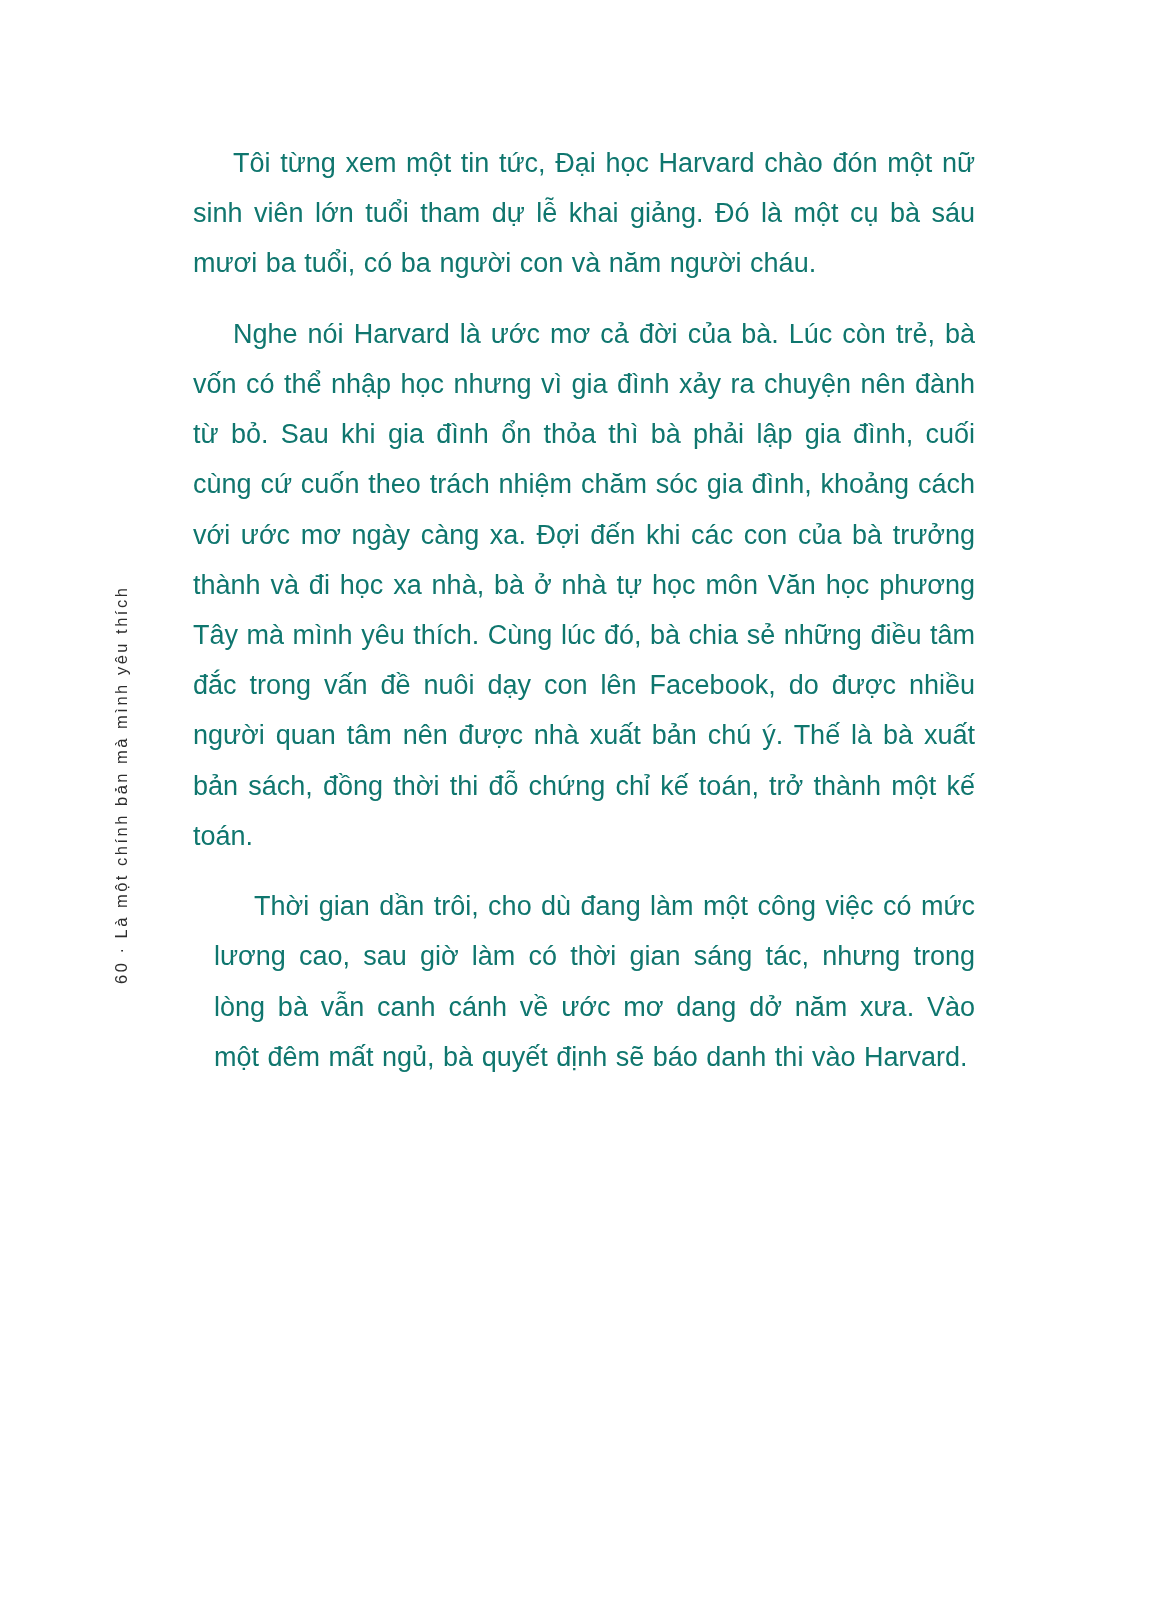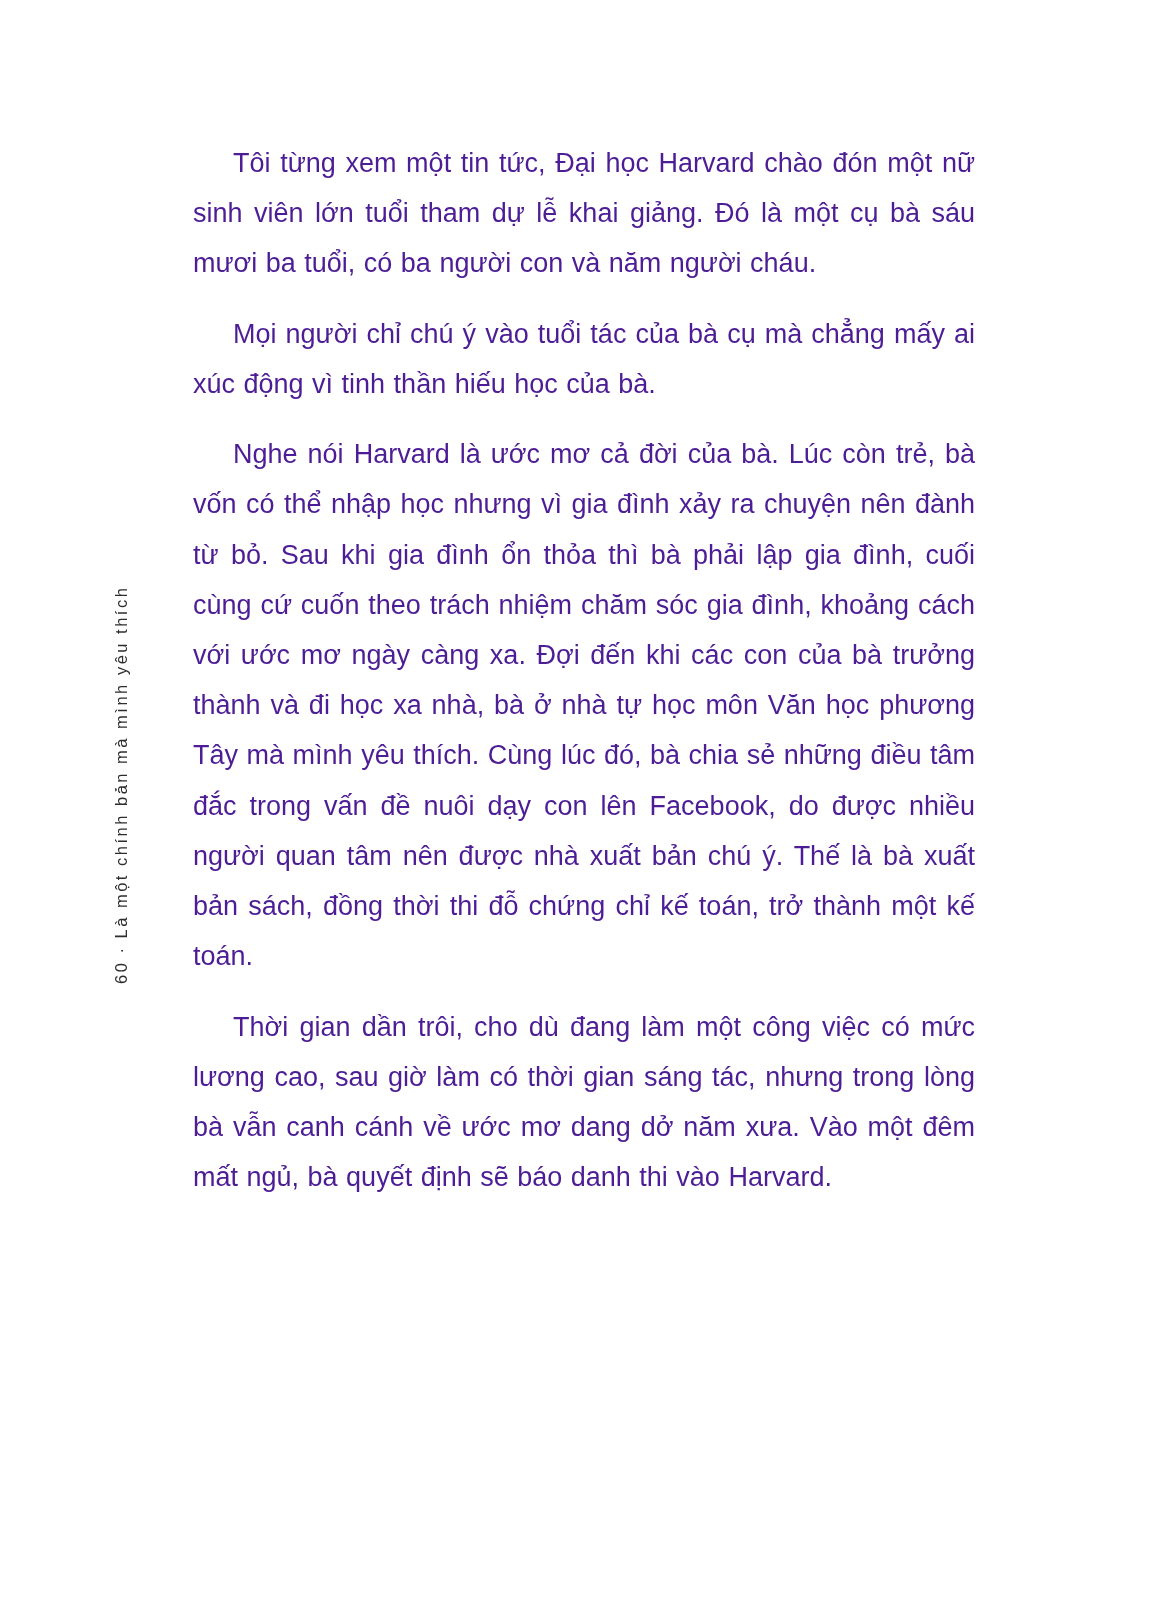--- a/index.html
+++ b/index.html
@@ -41,34 +41,34 @@
     left: 193px;
     top: 138px;
     width: 782px;
   }
   .content p {
     margin: 0 0 20px 0;
     font-size: 27px;
     line-height: 1.86;
     text-align: justify;
     text-indent: 40px;
-    color: #4c1d95;
+    color: #0f766e;
     word-spacing: 1px;
   }
   .content p:last-child {
     margin-bottom: 0;
+    margin-left: 21px;
   }
 </style>
 </head>
 <body>
 
 <div class="page">
 
   <div class="sidebar-caption">60 · Là một chính bản mà mình yêu thích</div>
 
   <div class="content">
     <p>Tôi từng xem một tin tức, Đại học Harvard chào đón một nữ sinh viên lớn tuổi tham dự lễ khai giảng. Đó là một cụ bà sáu mươi ba tuổi, có ba người con và năm người cháu.</p>
-    <p>Mọi người chỉ chú ý vào tuổi tác của bà cụ mà chẳng mấy ai xúc động vì tinh thần hiếu học của bà.</p>
     <p>Nghe nói Harvard là ước mơ cả đời của bà. Lúc còn trẻ, bà vốn có thể nhập học nhưng vì gia đình xảy ra chuyện nên đành từ bỏ. Sau khi gia đình ổn thỏa thì bà phải lập gia đình, cuối cùng cứ cuốn theo trách nhiệm chăm sóc gia đình, khoảng cách với ước mơ ngày càng xa. Đợi đến khi các con của bà trưởng thành và đi học xa nhà, bà ở nhà tự học môn Văn học phương Tây mà mình yêu thích. Cùng lúc đó, bà chia sẻ những điều tâm đắc trong vấn đề nuôi dạy con lên Facebook, do được nhiều người quan tâm nên được nhà xuất bản chú ý. Thế là bà xuất bản sách, đồng thời thi đỗ chứng chỉ kế toán, trở thành một kế toán.</p>
     <p>Thời gian dần trôi, cho dù đang làm một công việc có mức lương cao, sau giờ làm có thời gian sáng tác, nhưng trong lòng bà vẫn canh cánh về ước mơ dang dở năm xưa. Vào một đêm mất ngủ, bà quyết định sẽ báo danh thi vào Harvard.</p>
   </div>
 
 </div>
 
 </body></html>

